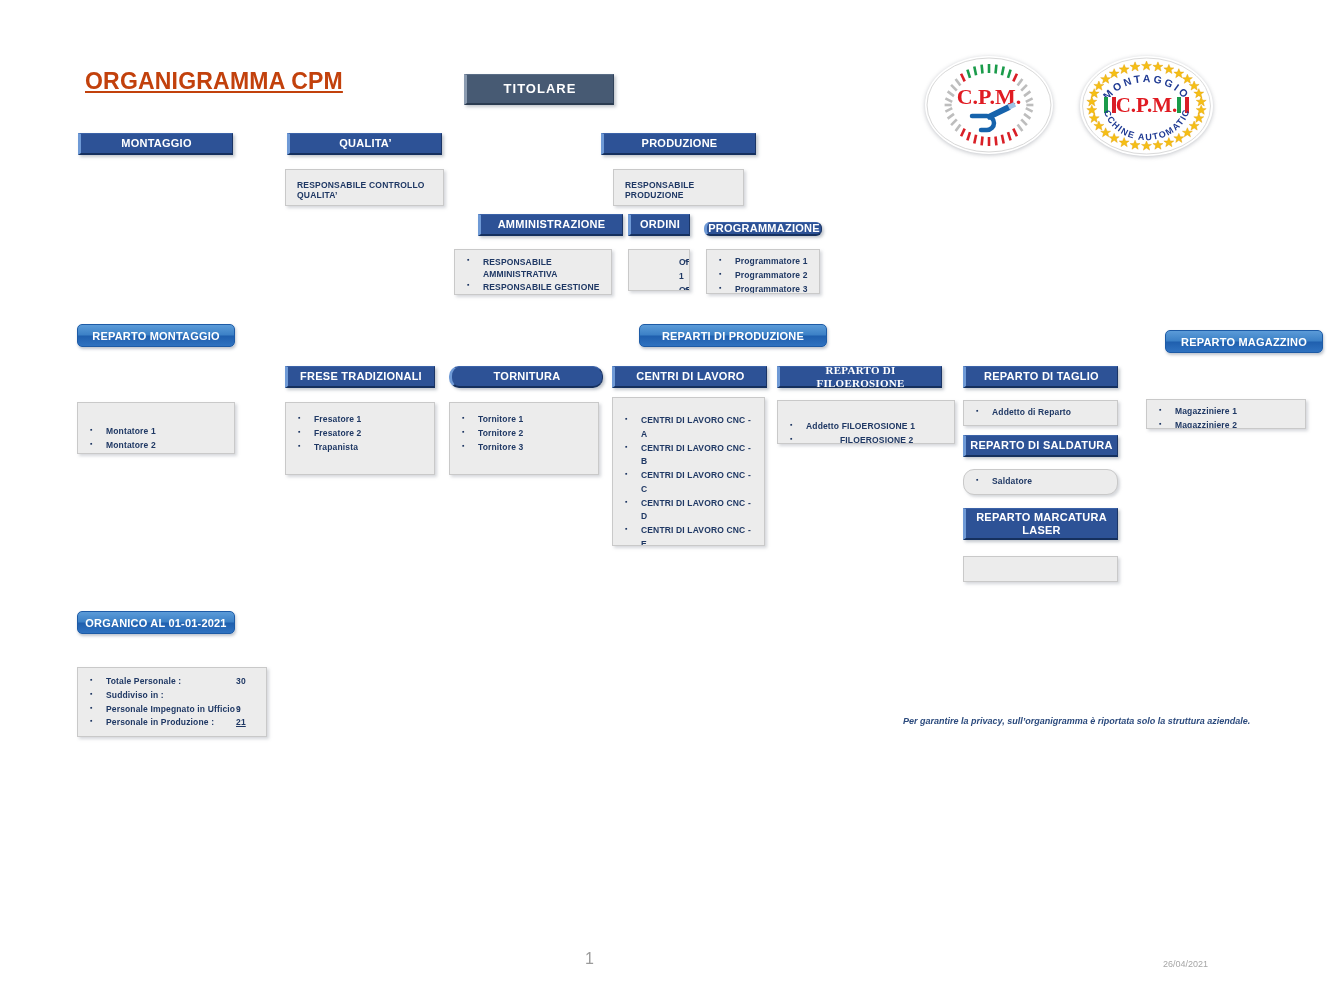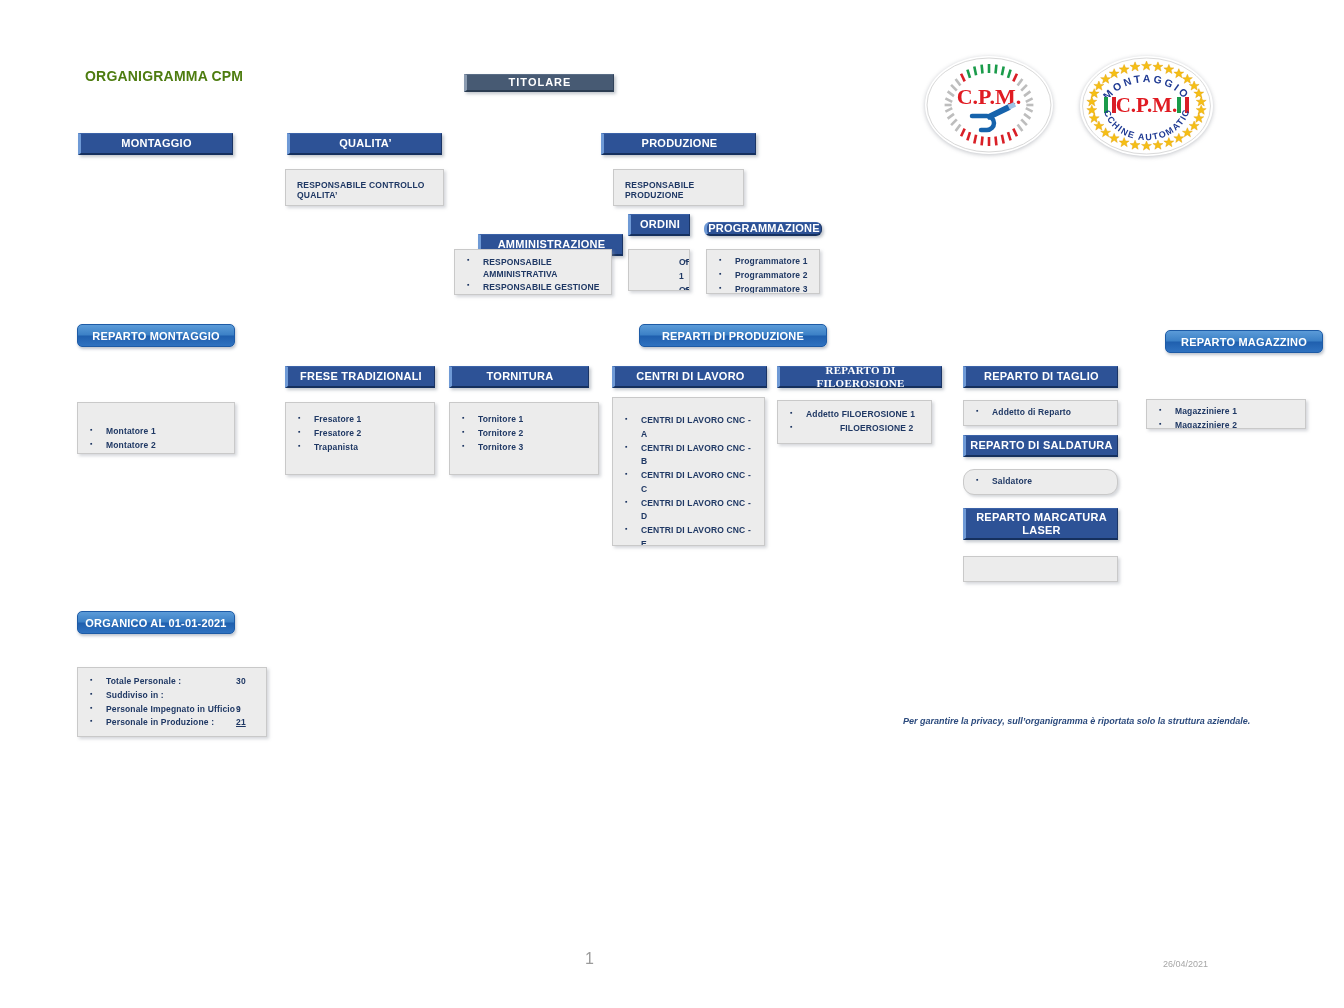--- a/index.html
+++ b/index.html
@@ -18,25 +18,26 @@
     height: 1008px;
     overflow: hidden;
     background: #ffffff;
   }
 
   
   .page-title {
     position: absolute;
     left: 85px;
     top: 68px;
-    font-size: 14px;
-    font-weight: bold;
-    color: #4d7c0f;
+    font-size: 23px;
+    font-weight: bold;
+    color: #c2410c;
     letter-spacing: 0.2px;
     white-space: nowrap;
+    text-decoration: underline;
   }
 
   
   .hdr {
     position: absolute;
     box-sizing: border-box;
     background: #2d5296;
     color: #ffffff;
     font-size: 11px;
     font-weight: bold;
@@ -164,35 +165,35 @@
     color: #a6a6a6;
   }
 </style>
 </head>
 <body>
 
 <div id="page">
 
   <div class="page-title">ORGANIGRAMMA CPM</div>
 
-  <div class="hdr dark" style="left:464px; top:74px; width:150px; height:18px; font-size:11px;">TITOLARE</div>
+  <div class="hdr dark" style="left:464px; top:74px; width:150px; height:31px; font-size:13px;">TITOLARE</div>
 
   <div class="hdr" style="left:78px; top:133px; width:155px; height:22px;">MONTAGGIO</div>
 
   <div class="hdr" style="left:287px; top:133px; width:155px; height:22px;">QUALITA’</div>
   <div class="boxc" style="left:285px; top:169px; width:159px; height:37px;">
     <div class="plain" style="padding-top:2px; padding-left:5px;">RESPONSABILE CONTROLLO QUALITA’</div>
   </div>
 
   <div class="hdr" style="left:601px; top:133px; width:155px; height:22px;">PRODUZIONE</div>
   <div class="boxc" style="left:613px; top:169px; width:131px; height:37px;">
     <div class="plain" style="padding-top:2px; padding-left:5px;">RESPONSABILE PRODUZIONE</div>
   </div>
 
-  <div class="hdr" style="left:478px; top:214px; width:145px; height:22px;margin-top:20px;">AMMINISTRAZIONE</div>
+  <div class="hdr" style="left:478px; top:214px; width:145px; height:22px;">AMMINISTRAZIONE</div>
   <div class="boxc" style="left:454px; top:249px; width:158px; height:46px; padding-top:6px;">
     <ul class="bl">
       <li class="wrap">RESPONSABILE AMMINISTRATIVA</li>
       <li class="wrap">RESPONSABILE GESTIONE DIPENDENTI</li>
     </ul>
   </div>
 
   <div class="hdr" style="left:628px; top:214px; width:62px; height:22px;">ORDINI</div>
   <div class="boxc" style="left:628px; top:249px; width:62px; height:42px; padding-top:6px;">
     <ul class="bl">
@@ -231,21 +232,21 @@
 
   <div class="hdr" style="left:285px; top:366px; width:150px; height:22px;">FRESE TRADIZIONALI</div>
   <div class="boxc" style="left:285px; top:402px; width:150px; height:73px; padding-top:10px;">
     <ul class="bl">
       <li>Fresatore 1</li>
       <li>Fresatore 2</li>
       <li>Trapanista</li>
     </ul>
   </div>
 
-  <div class="hdr" style="left:449px; top:366px; width:140px; height:22px;">TORNITURA</div>
+  <div class="hdr" style="left:449px; top:366px; width:154px; height:22px;border-radius:10px;">TORNITURA</div>
   <div class="boxc" style="left:449px; top:402px; width:150px; height:73px; padding-top:10px;">
     <ul class="bl">
       <li>Tornitore 1</li>
       <li>Tornitore 2</li>
       <li>Tornitore 3</li>
     </ul>
   </div>
 
   <div class="hdr" style="left:612px; top:366px; width:155px; height:22px;">CENTRI DI LAVORO</div>
   <div class="boxc" style="left:612px; top:397px; width:153px; height:149px; padding-top:16px;">
@@ -253,21 +254,21 @@
       <li>CENTRI DI LAVORO CNC - A</li>
       <li>CENTRI DI LAVORO CNC - B</li>
       <li>CENTRI DI LAVORO CNC - C</li>
       <li>CENTRI DI LAVORO CNC - D</li>
       <li>CENTRI DI LAVORO CNC - E</li>
 
     </ul>
   </div>
 
   <div class="hdr" style="left:777px; top:366px; width:165px; height:22px;font-family:Liberation Serif, serif;">REPARTO DI FILOEROSIONE</div>
-  <div class="boxc" style="left:777px; top:400px; width:155px; height:44px; padding-top:7px;">
+  <div class="boxc" style="left:777px; top:400px; width:178px; height:44px; padding-top:19px;">
     <ul class="bl">
       <li>Addetto FILOEROSIONE 1</li>
       <li class="ind">FILOEROSIONE 2</li>
     </ul>
   </div>
 
   <div class="hdr" style="left:963px; top:366px; width:155px; height:22px;">REPARTO DI TAGLIO</div>
   <div class="boxc" style="left:963px; top:400px; width:155px; height:26px; padding-top:5px;">
     <ul class="bl">
       <li>Addetto di Reparto</li>

